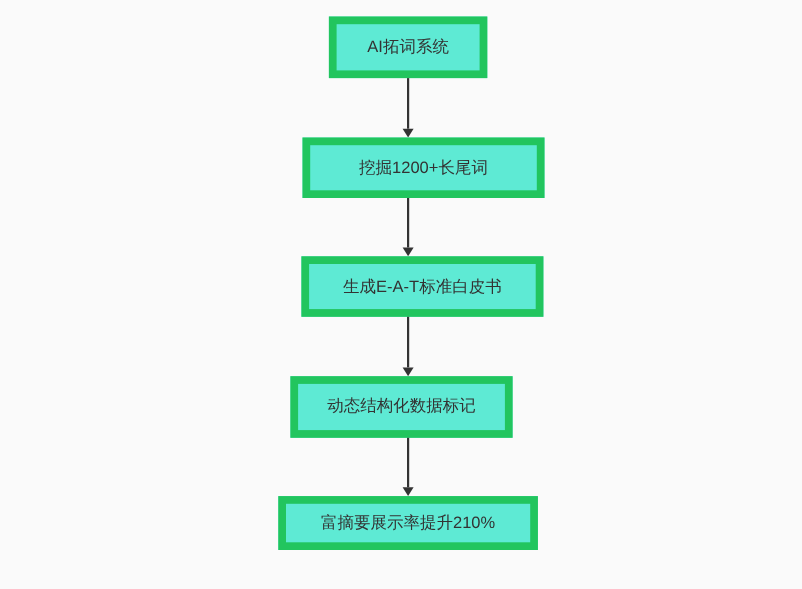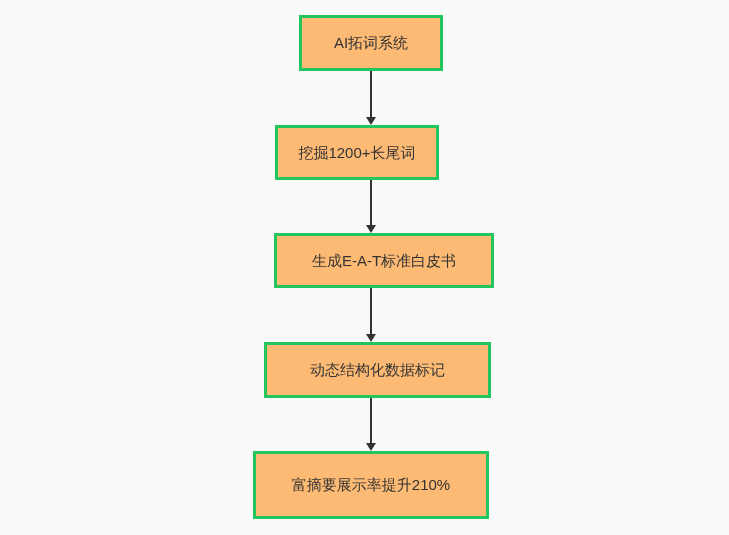--- a/index.html
+++ b/index.html
@@ -13,39 +13,39 @@
     font-family: "Liberation Sans", sans-serif;
     overflow: hidden;
   }
   .canvas {
     position: relative;
     width: 729px;
     height: 535px;
   }
   .node {
     position: absolute;
-    background: #fdba74;
-    border: 3px solid #22c55e;
+    background: #5eead4;
+    border: 7px solid #22c55e;
     display: flex;
     align-items: center;
     justify-content: center;
     box-sizing: border-box;
   }
   .node .label {
     color: #333333;
     font-size: 15px;
     line-height: 1.2;
     text-align: center;
     white-space: nowrap;
   }
   .n0 { left: 299px; top: 15px;  width: 144px; height: 56px; }
-  .n1 { left: 275px; top: 125px; width: 164px; height: 55px; }
+  .n1 { left: 275px; top: 125px; width: 220px; height: 55px; }
   .n2 { left: 274px; top: 233px; width: 220px; height: 55px; }
-  .n3 { left: 264px; top: 342px; width: 227px; height: 56px; }
-  .n4 { left: 253px; top: 451px; width: 236px; height: 68px; }
+  .n3 { left: 264px; top: 342px; width: 202px; height: 56px; }
+  .n4 { left: 253px; top: 451px; width: 236px; height: 49px; }
   .arrow {
     position: absolute;
     left: 366px;
     width: 10px;
     display: flex;
     flex-direction: column;
     align-items: center;
   }
   .a0 { top: 71px;  height: 54px; }
   .a1 { top: 180px; height: 53px; }

